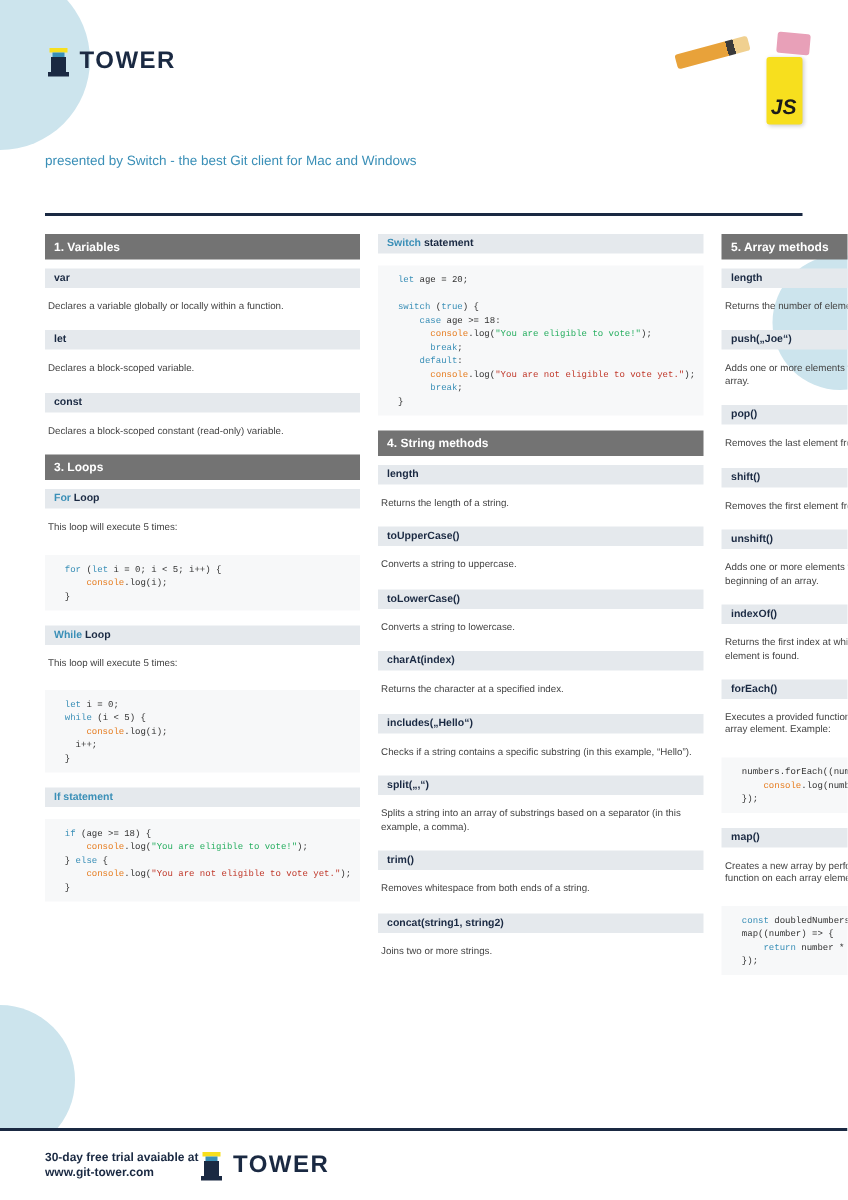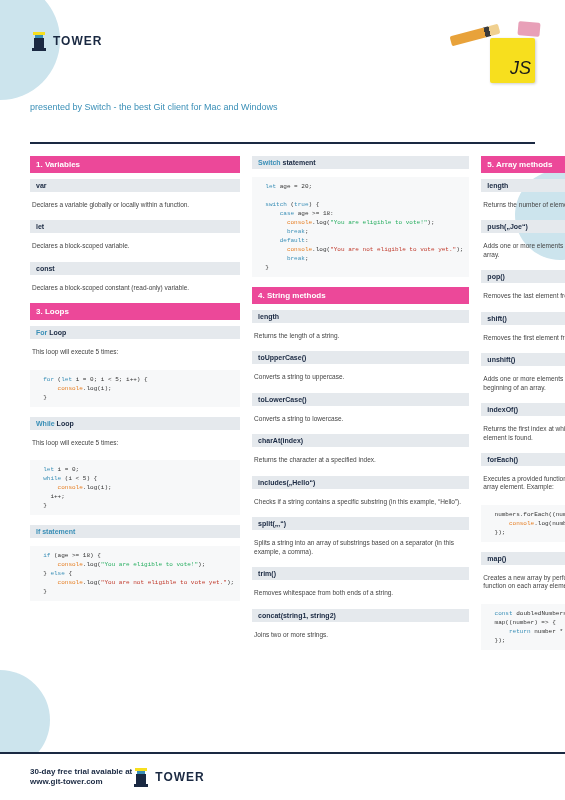--- a/index.html
+++ b/index.html
@@ -4,32 +4,32 @@
 <style>
 *{margin:0;padding:0;box-sizing:border-box}
 body{font-family:Arial,Helvetica,sans-serif;width:565px;height:800px;background:#fff;position:relative;overflow:hidden;font-size:7px;color:#333}
 .bg-circle{position:absolute;border-radius:50%;background:#cce4ed;z-index:0}
 .c1{width:120px;height:120px;left:-60px;top:-20px}
 .c2{width:90px;height:90px;right:-40px;top:170px}
 .c3{width:100px;height:100px;left:-50px;bottom:30px}
 .header{position:relative;z-index:1;padding:30px 30px 15px 30px;display:flex;justify-content:space-between;align-items:flex-start}
 .logo{display:flex;align-items:center;gap:5px}
 .logo-icon{width:18px;height:22px}
-.logo-text{font-size:12px;font-weight:900;letter-spacing:1px;color:#1a2942}
+.logo-text{font-size:16px;font-weight:900;letter-spacing:1px;color:#1a2942}
 .js-badge{position:relative;width:70px;height:55px}
 .pencil{position:absolute;top:0;left:-15px;width:50px;height:10px;background:linear-gradient(90deg,#e8a23a 0%,#e8a23a 70%,#3a3a3a 70%,#3a3a3a 80%,#f0d090 80%);transform:rotate(-15deg);border-radius:2px}
 .eraser{position:absolute;top:-8px;right:-5px;width:22px;height:14px;background:#e8a0b8;border-radius:2px;transform:rotate(5deg)}
-.js-box{position:absolute;top:8px;right:0;width:45px;height:45px;background:#f7df1e;display:flex;align-items:flex-end;justify-content:flex-end;padding:4px;font-weight:400;font-size:18px;font-style:italic;color:#1a1a1a;border-radius:2px;box-shadow:1px 1px 3px rgba(0,0,0,0.2)}
+.js-box{position:absolute;top:8px;right:0;width:24px;height:45px;background:#f7df1e;display:flex;align-items:flex-end;justify-content:flex-end;padding:4px;font-weight:700;font-size:14px;font-style:italic;color:#1a1a1a;border-radius:2px;box-shadow:1px 1px 3px rgba(0,0,0,0.2)}
 .title-block{padding:0 30px 15px 30px;position:relative;z-index:1}
 .main-title{font-size:23px;font-weight:900;color:#1a2942;letter-spacing:0.5px}
 .subtitle{font-size:9px;color:#3a8fb7;margin-top:2px}
 .divider{height:2px;background:#1a2942;margin:15px 30px 0 30px;position:relative;z-index:1}
 .columns{display:flex;gap:12px;padding:12px 30px;position:relative;z-index:1}
 .col{flex:1;display:flex;flex-direction:column;gap:6px}
-.section-header{background:#ec4899;color:#fff;padding:4px 6px;font-size:8px;font-weight:700}
+.section-header{background:#737373;color:#fff;padding:4px 6px;font-size:8px;font-weight:700}
 .item-header{background:#e5e9ed;padding:3px 6px;font-size:7px;font-weight:700;color:#1a2942}
 .item-desc{padding:3px 2px 5px 2px;font-size:6.5px;line-height:1.3;color:#444}
 .code-block{background:#f7f8f9;padding:5px 6px;font-family:'Courier New',monospace;font-size:6px;line-height:1.5;margin:2px 0 4px 0;white-space:pre}
 .kw-blue{color:#3a8fb7}
 .kw-orange{color:#e67e22}
 .kw-green{color:#27ae60}
 .kw-red{color:#c0392b}
 .blue-sub{color:#3a8fb7;font-weight:700}
 .footer{position:absolute;bottom:0;left:0;right:0;border-top:2px solid #1a2942;padding:12px 30px;display:flex;justify-content:flex-start;align-items:center;background:#fff;z-index:2}
 .footer-text{font-size:8px;color:#1a2942;font-weight:700;line-height:1.3}

